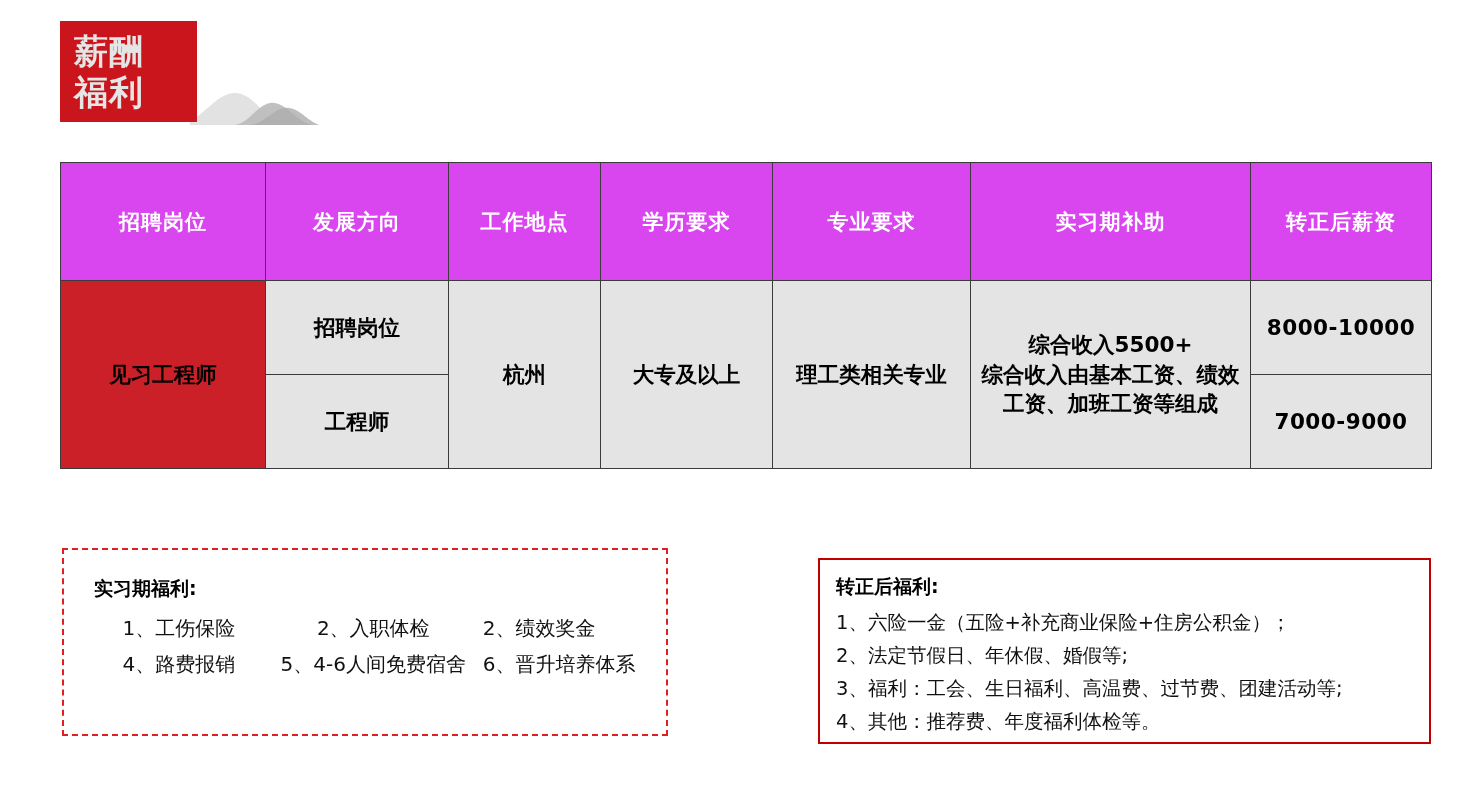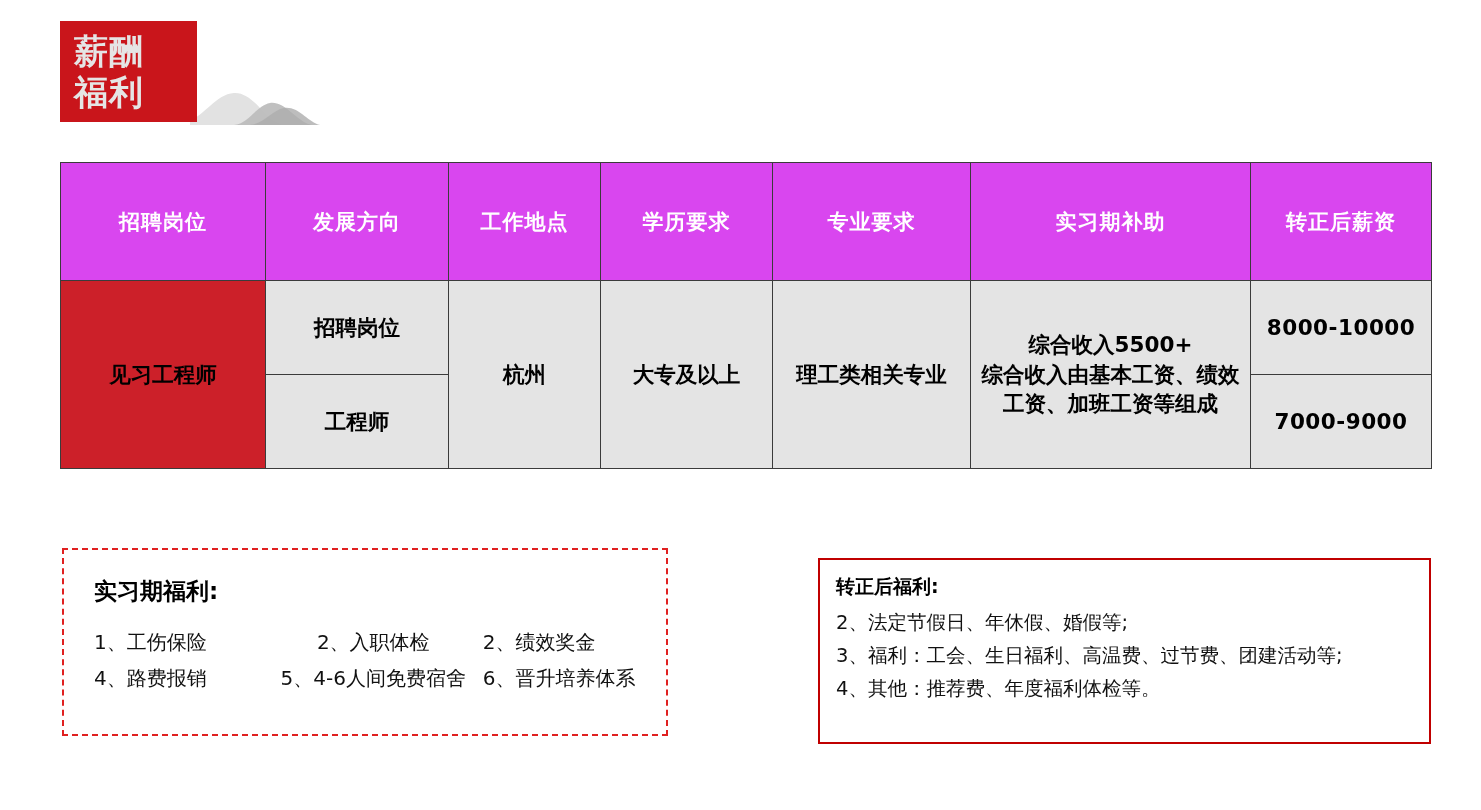--- a/index.html
+++ b/index.html
@@ -125,37 +125,37 @@
     left: 818px;
     top: 558px;
     width: 613px;
     height: 186px;
     border: 2px solid #C00000;
     box-sizing: border-box;
     padding: 14px 0 0 16px;
   }
   .box-title {
     font-weight: bold;
-    font-size: 23px;
+    font-size: 19px;
     color: #000000;
-    margin-bottom: 17px;
+    margin-bottom: 8px;
     font-family: "DejaVu Sans", "Liberation Sans", sans-serif;
   }
   #fulltime-benefits-box .box-title {
     font-size: 19px;
     margin-bottom: 6px;
   }
   .benefit-grid-row {
     display: flex;
     font-size: 20px;
     color: #111111;
     line-height: 36px;
     font-family: "DejaVu Sans", "Liberation Sans", sans-serif;
   }
-  .benefit-cell-1 { width: 176px; }
+  .benefit-cell-1 { width: 176px; text-align: center; }
   .benefit-cell-2 { width: 227px; text-align: center; }
   .benefit-cell-3 { width: 190px; }
   .benefit-line {
     font-size: 19.5px;
     color: #111111;
     line-height: 33px;
     white-space: nowrap;
     font-family: "DejaVu Sans", "Liberation Sans", sans-serif;
   }
 </style>
@@ -228,16 +228,17 @@
   </div>
   <div class="benefit-grid-row">
     <div class="benefit-cell-1">4、路费报销</div>
     <div class="benefit-cell-2">5、4-6人间免费宿舍</div>
     <div class="benefit-cell-3">6、晋升培养体系</div>
   </div>
 </div>
 
 <div id="fulltime-benefits-box">
   <div class="box-title">转正后福利:</div>
+  <div class="benefit-line">1、六险一金（五险+补充商业保险+住房公积金）；</div>
   <div class="benefit-line">2、法定节假日、年休假、婚假等;</div>
   <div class="benefit-line">3、福利：工会、生日福利、高温费、过节费、团建活动等;</div>
   <div class="benefit-line">4、其他：推荐费、年度福利体检等。</div>
 </div>
 
 </body></html>

